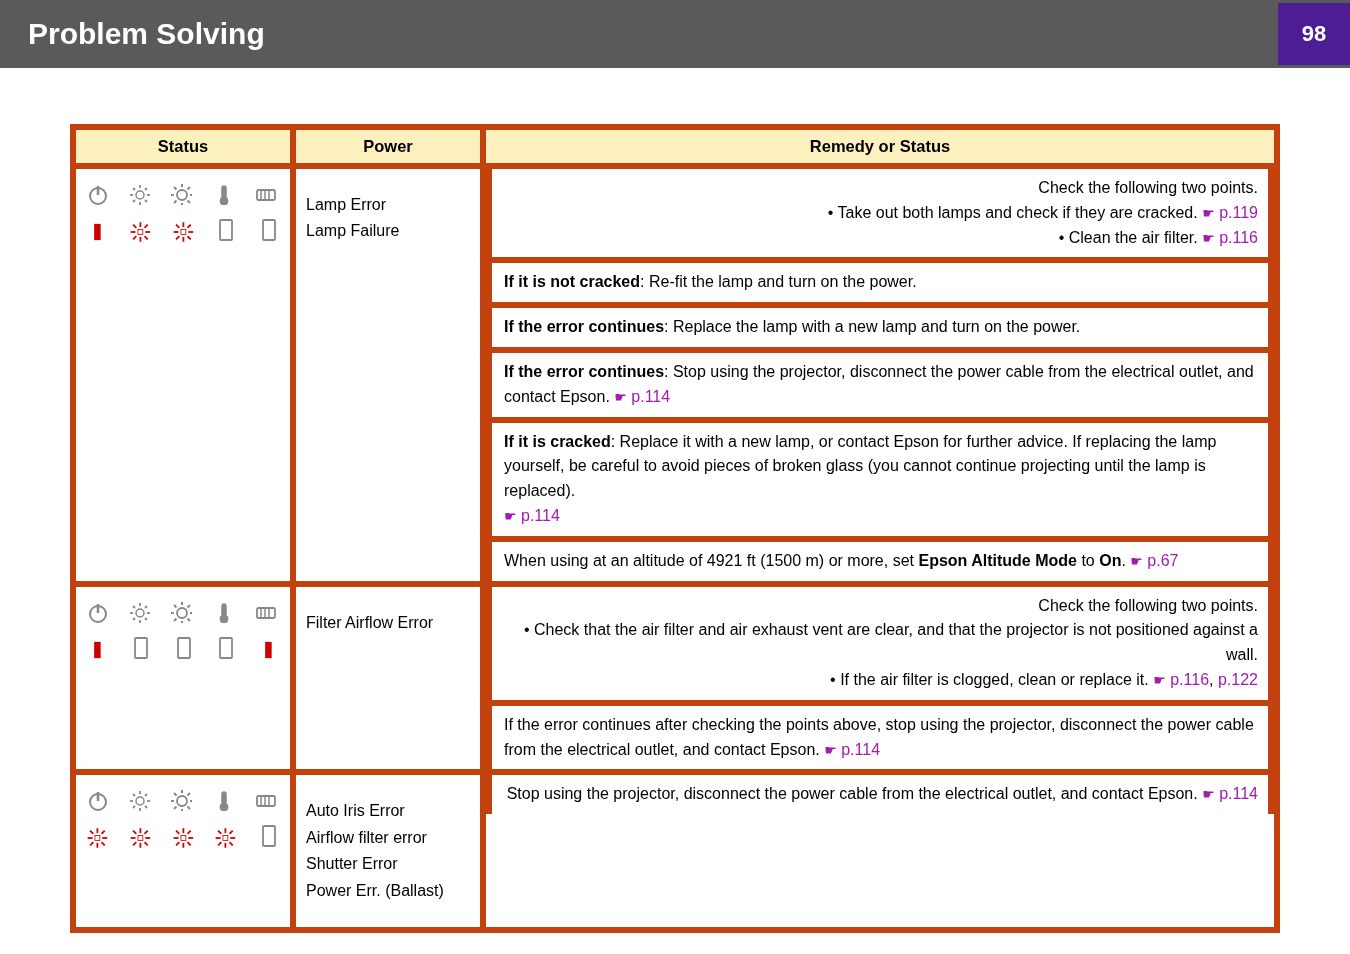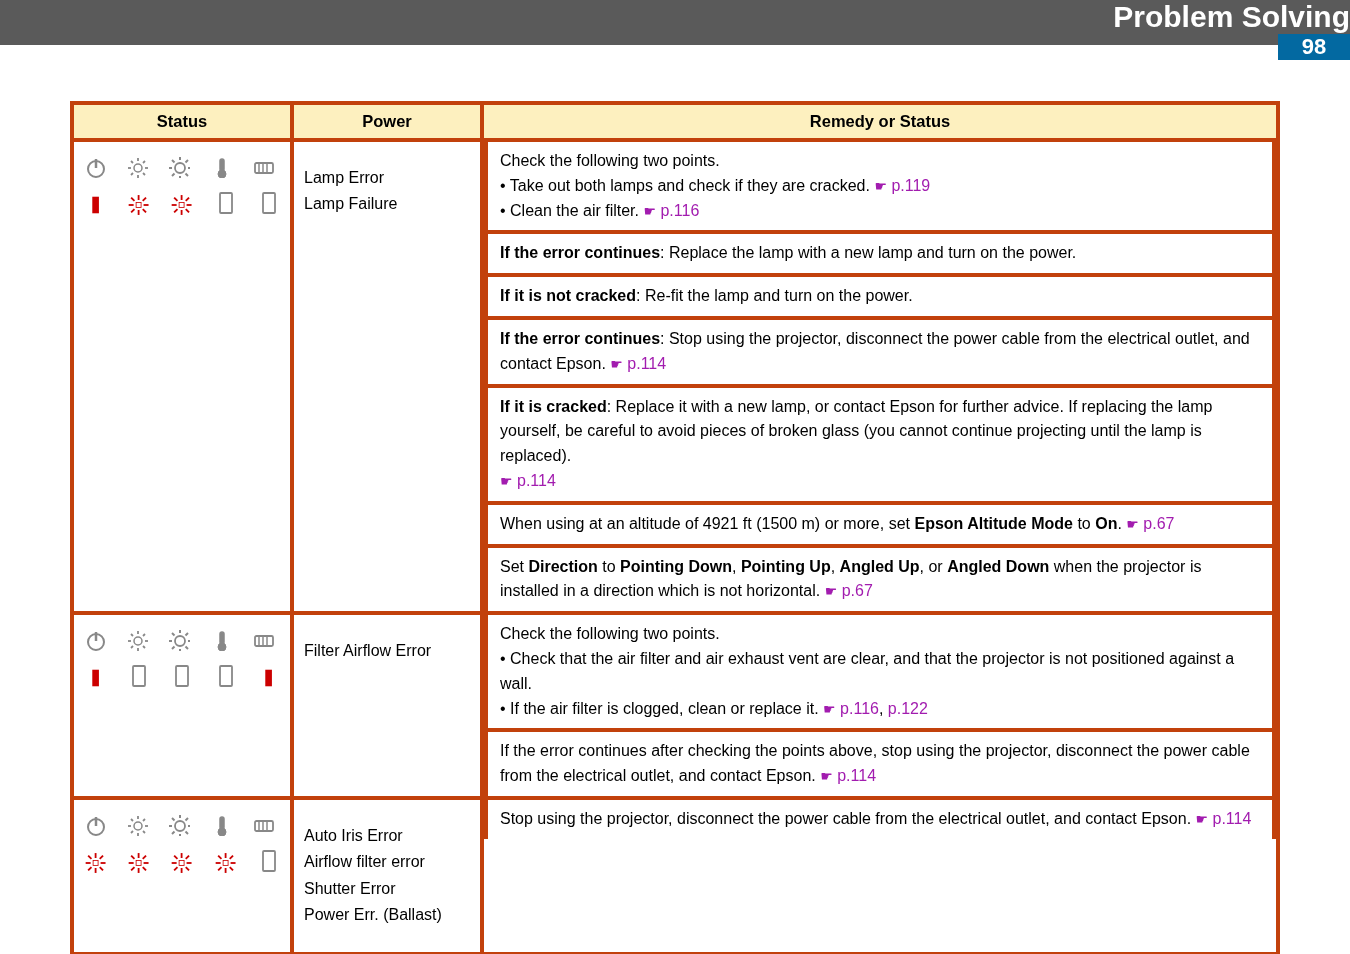--- a/index.html
+++ b/index.html
@@ -1,32 +1,32 @@
 <!DOCTYPE html>
 <html><head>
 <meta charset="utf-8">
 <style>
 * { margin: 0; padding: 0; box-sizing: border-box; }
 body { font-family: "Helvetica Neue", Arial, sans-serif; font-size: 16px; background: #fff; color: #000; width: 1350px; }
-.header-bar { background: #5a5a5a; color: #fff; display: flex; align-items: flex-end; height: 45px; flex-direction: column; }
+.header-bar { background: #5a5a5a; color: #fff; display: flex; align-items: center; height: 68px; }
 .page-title { font-size: 30px; font-weight: bold; padding-left: 28px; flex: 1; }
-.page-num { background: #0369a1; width: 72px; height: 62px; display: flex; align-items: center; justify-content: center; font-size: 22px; font-weight: bold; }
+.page-num { background: #4c1d95; width: 72px; height: 62px; display: flex; align-items: center; justify-content: center; font-size: 22px; font-weight: bold; }
 .content { padding: 56px 70px 40px 70px; }
 table.main { border-collapse: collapse; width: 100%; table-layout: fixed; }
-table.main th, table.main td { border: 4px solid #c2410c; vertical-align: top; }
+table.main th, table.main td { border: 6px solid #c2410c; vertical-align: top; }
 table.main th { background: #fdf0bf; font-weight: bold; text-align: center; padding: 7px 10px; font-size: 16.5px; }
 col.c-status { width: 220px; }
 col.c-cause { width: 190px; }
 col.c-remedy { width: auto; }
 td.status-cell { padding: 10px 10px; }
 td.cause-cell { padding: 23px 10px; line-height: 1.65; }
 td.remedy-cell { padding: 0; }
 .remedy-inner { border-collapse: collapse; width: 100%; }
 .remedy-inner td { border: 1px solid #000; border-left: none; border-right: none; padding: 7px 10px 7px 12px; line-height: 1.55; }
-.remedy-inner tr:first-child td { border-top: none; }
+.remedy-inner tr:first-child td { border-top: none; text-align: right; }
 .remedy-inner tr:last-child td { border-bottom: none; }
 .link { color: #a21caf; }
 .ptr { font-size: 14px; }
 .icon-row { display: flex; gap: 20px; align-items: center; margin-bottom: 6px; height: 30px; }
 .icon-row2 { display: flex; gap: 20px; align-items: center; height: 34px; }
 svg.ic { width: 22px; height: 22px; }
 svg.ic2 { width: 28px; height: 28px; }
 .gray { stroke: #888; fill: none; }
 .grayf { fill: #888; }
 .redf { fill: #c00; }
@@ -101,47 +101,42 @@
               <tbody>
                 <tr>
                   <td>
                     <div>Check the following two points.</div>
                     <div>• Take out both lamps and check if they are cracked. <span class="link"><span class="ptr">☛</span> p.119</span></div>
                     <div>• Clean the air filter. <span class="link"><span class="ptr">☛</span> p.116</span></div>
                   </td>
                 </tr>
                 <tr>
                   <td>
+                    <div><b>If it is not cracked</b>: Re-fit the lamp and turn on the power.</div>
+                  </td>
+                </tr>
+                <tr>
+                  <td>
                     <div><b>If the error continues</b>: Replace the lamp with a new lamp and turn on the power.</div>
-                  </td>
-                </tr>
-                <tr>
-                  <td>
-                    <div><b>If it is not cracked</b>: Re-fit the lamp and turn on the power.</div>
                   </td>
                 </tr>
                 <tr>
                   <td>
                     <div><b>If the error continues</b>: Stop using the projector, disconnect the power cable from the electrical outlet, and contact Epson. <span class="link"><span class="ptr">☛</span> p.114</span></div>
                   </td>
                 </tr>
                 <tr>
                   <td>
                     <div><b>If it is cracked</b>: Replace it with a new lamp, or contact Epson for further advice. If replacing the lamp yourself, be careful to avoid pieces of broken glass (you cannot continue projecting until the lamp is replaced). </div>
                     <div><span class="link"><span class="ptr">☛</span> p.114</span></div>
                   </td>
                 </tr>
                 <tr>
                   <td>
                     <div>When using at an altitude of 4921 ft (1500 m) or more, set <b>Epson Altitude Mode</b> to <b>On</b>. <span class="link"><span class="ptr">☛</span> p.67</span></div>
-                  </td>
-                </tr>
-                <tr>
-                  <td>
-                    <div>Set <b>Direction</b> to <b>Pointing Down</b>, <b>Pointing Up</b>, <b>Angled Up</b>, or <b>Angled Down</b> when the projector is installed in a direction which is not horizontal. <span class="link"><span class="ptr">☛</span> p.67</span></div>
                   </td>
                 </tr>
               </tbody>
             </table>
           </td>
         </tr>
         <tr>
           <td class="status-cell">
             <div class="icon-row">
               <svg class="ic gray">

